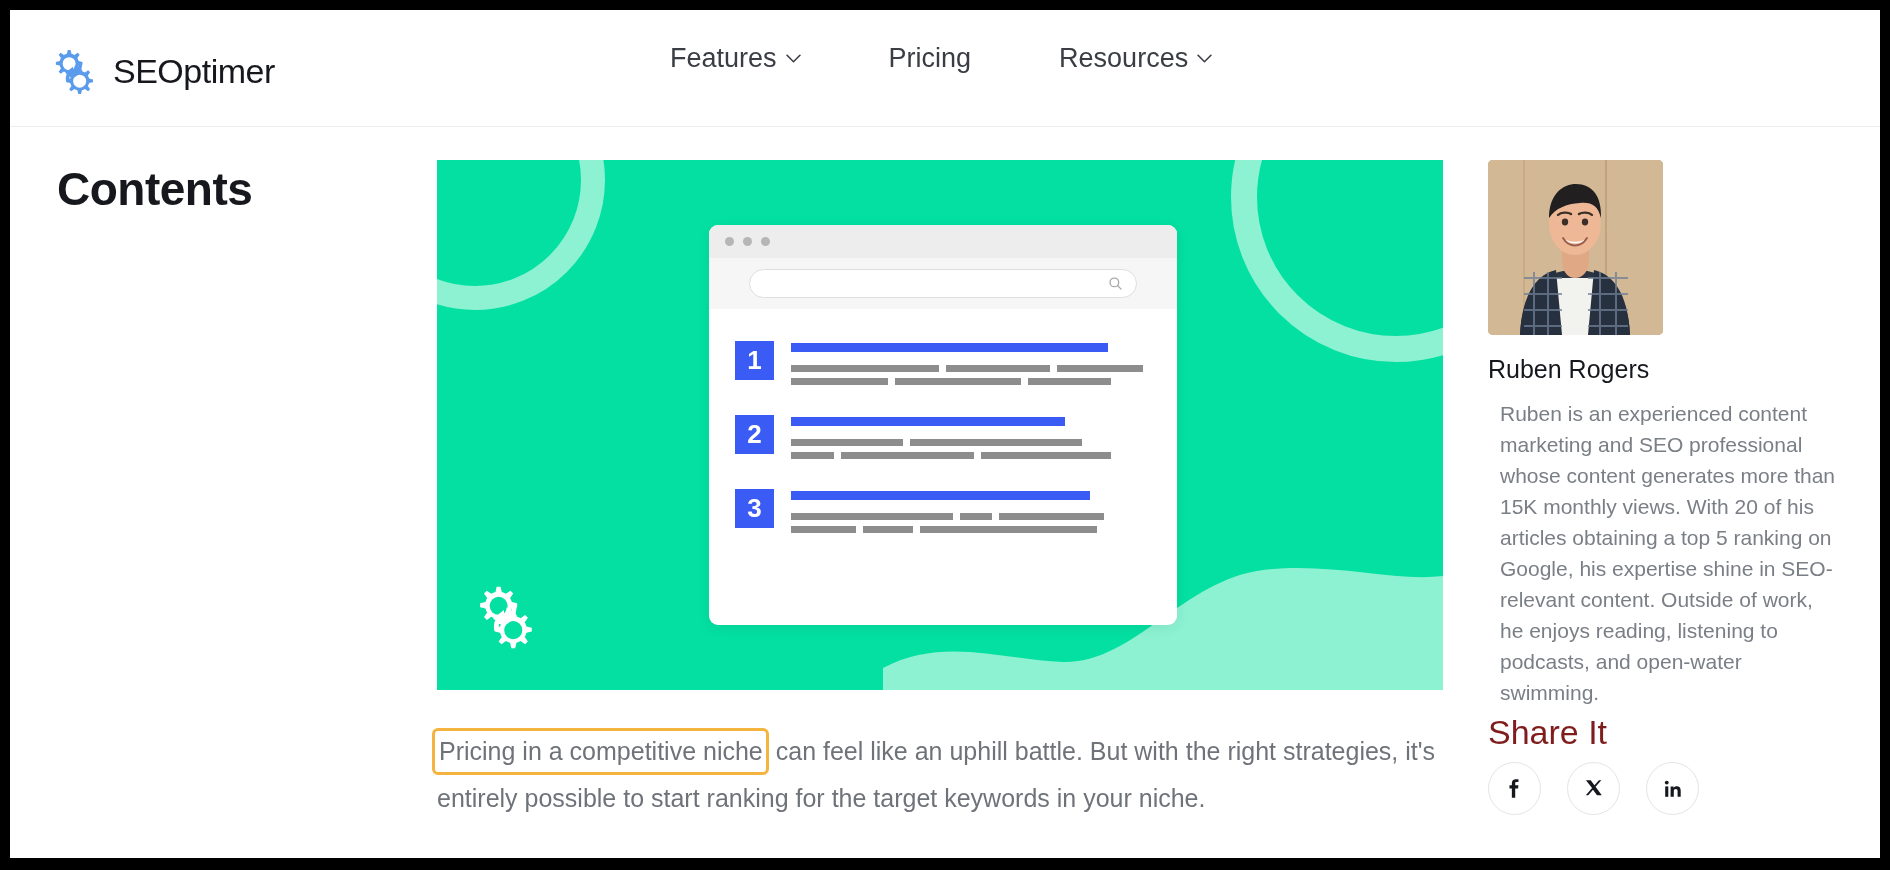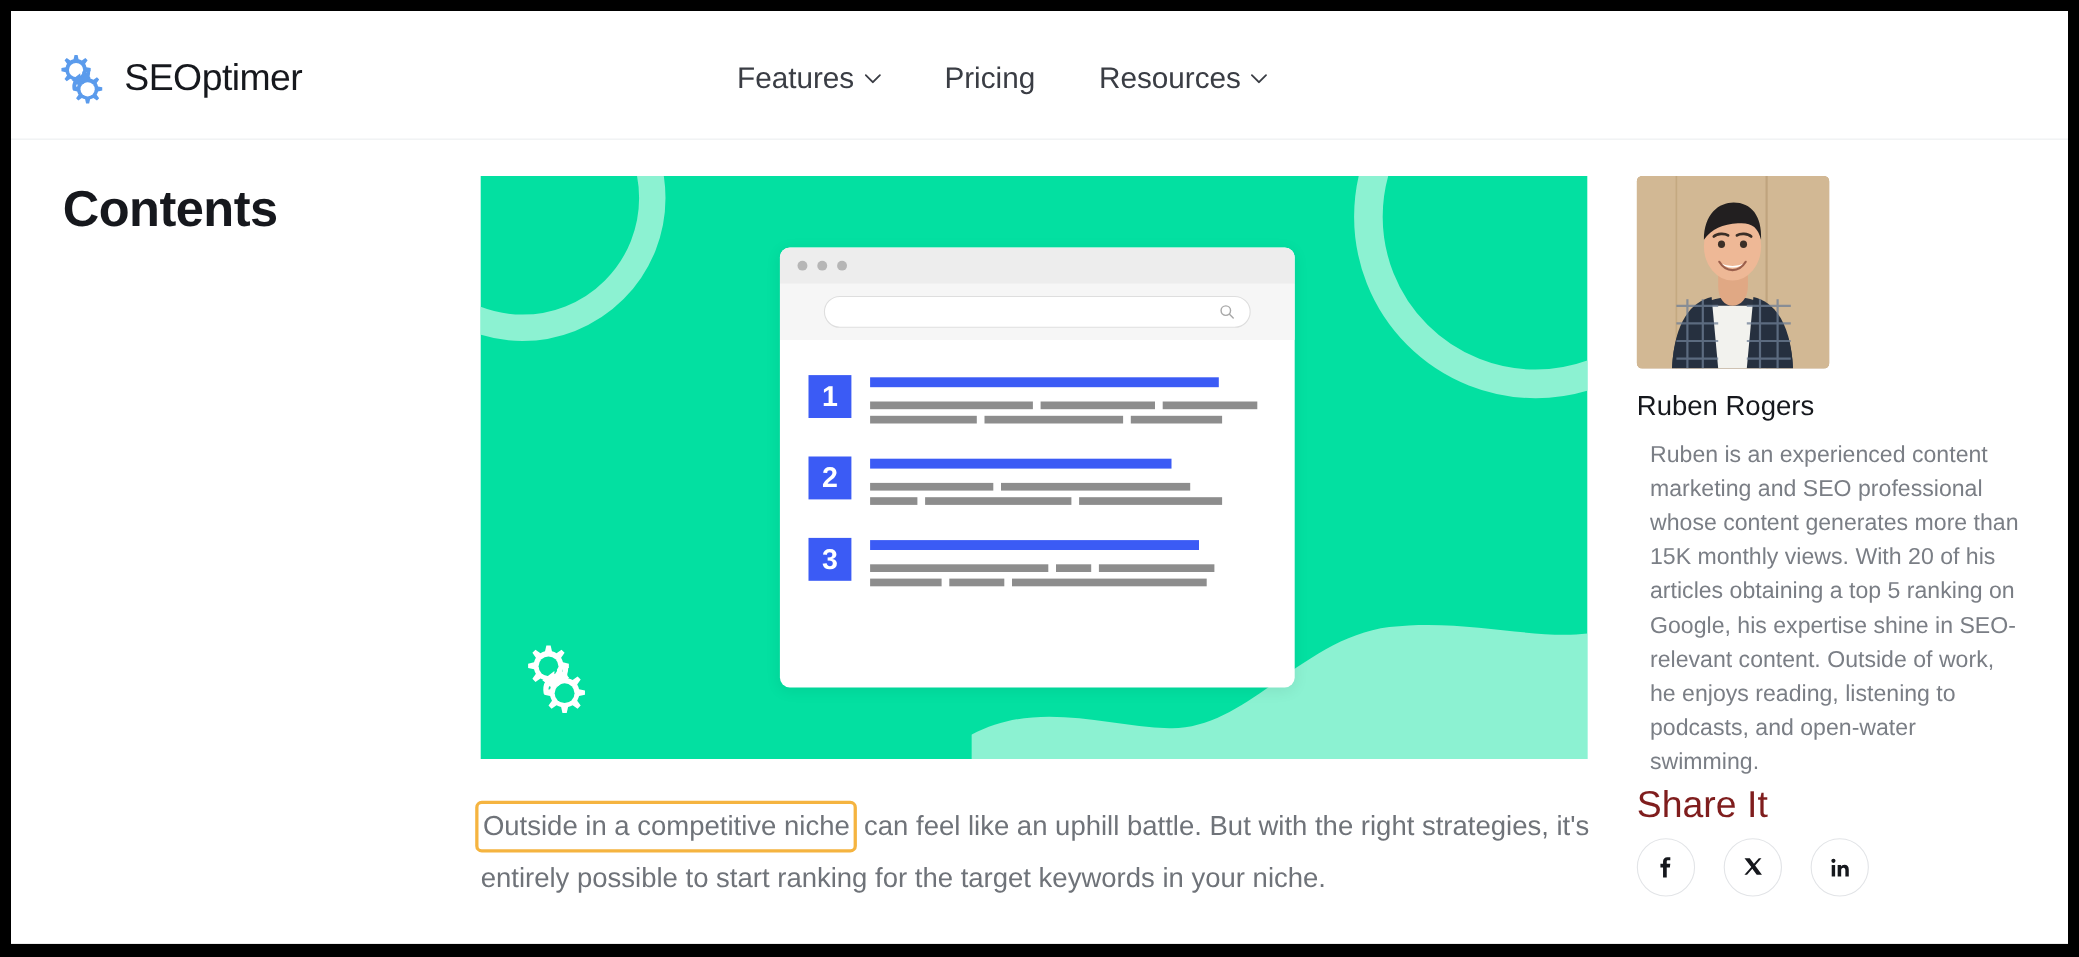--- a/index.html
+++ b/index.html
@@ -13,21 +13,21 @@
 
   
   .header {
     position:absolute; left:0; top:0; width:1870px; height:117px;
     background:#ffffff; border-bottom:1px solid #eceef0;
   }
   .logo-wrap { position:absolute; left:35px; top:33px; display:flex; align-items:center; gap:12px; }
   .logo-mark { width:56px; height:56px; }
   .logo-text { font-size:34px; font-weight:400; color:#16181d; letter-spacing:-0.5px; }
 
-  .nav { position:absolute; left:660px; top:46px; display:flex; align-items:center; gap:58px; }
+  .nav { position:absolute; left:660px; top:33px; display:flex; align-items:center; gap:88px; }
   .nav-item { display:flex; align-items:center; gap:9px; font-size:27px; color:#3a3d44; cursor:pointer; white-space:nowrap; }
   .chev { width:15px; height:9px; display:block; }
 
   .account-btn {
     position:absolute; right:40px; top:24px;
     padding:0 26px; height:70px; line-height:68px;
     border:2px solid #16181d; border-radius:10px;
     background:#fdfcf7; color:#16181d;
     font-size:25px; font-weight:700; white-space:nowrap; cursor:pointer;
   }
@@ -244,21 +244,21 @@
               <span class="seg" style="width:49%"></span>
             </div>
           </div>
         </div>
 
       </div>
     </div>
   </div>
 
   <div class="para">
-    <span class="hl">Outside in a competitive niche</span><span> can feel like an uphill battle. But with the right strategies, it's entirely possible to start ranking for the target keywords in your niche.</span>
+    <span class="hl">Pricing in a competitive niche</span><span> can feel like an uphill battle. But with the right strategies, it's entirely possible to start ranking for the target keywords in your niche.</span>
   </div>
 
   <div class="author-photo">
     <svg viewBox="0 0 175 175" style="width:100%;height:100%;display:block;">
       <rect width="175" height="175" fill="#cbb08b"></rect>
       <rect x="0" y="0" width="175" height="175" fill="#d2b894"></rect>
       <line x1="118" y1="0" x2="118" y2="175" stroke="#c0a47e" stroke-width="2"></line>
       <line x1="36" y1="0" x2="36" y2="175" stroke="#c4a981" stroke-width="1.5"></line>
       <path d="M32 175 C34 128 56 110 87 110 C118 110 140 128 142 175 Z" fill="#2c3442"></path>
       <path d="M64 118 C64 150 60 165 58 175 L118 175 C115 162 111 147 111 118 Z" fill="#f2f2ee"></path>

